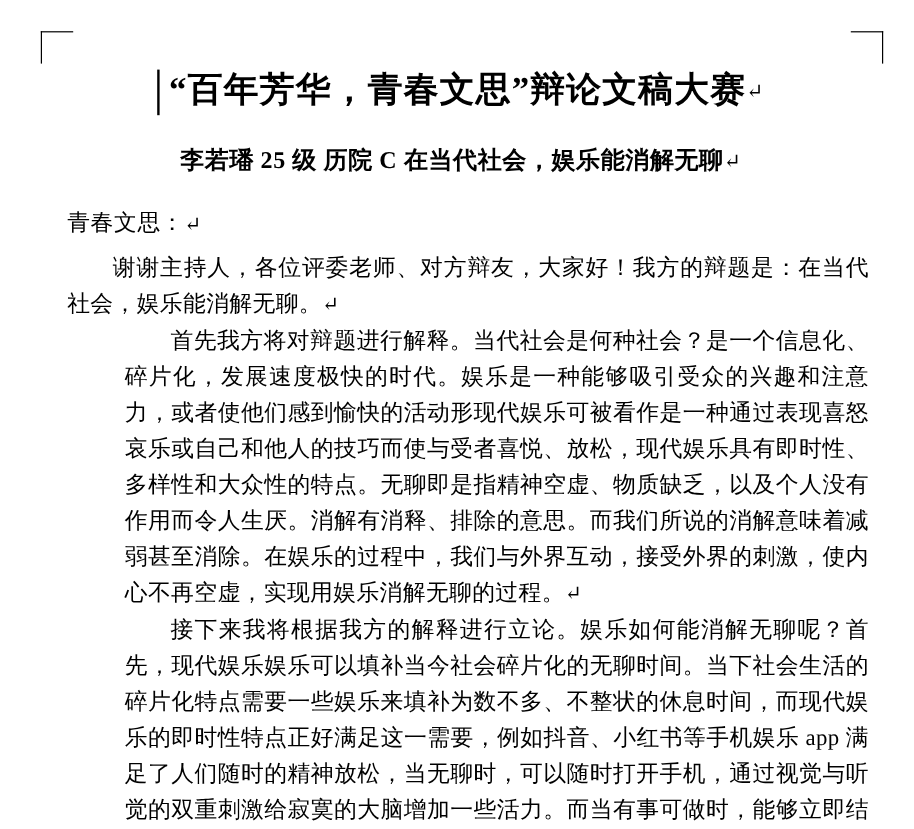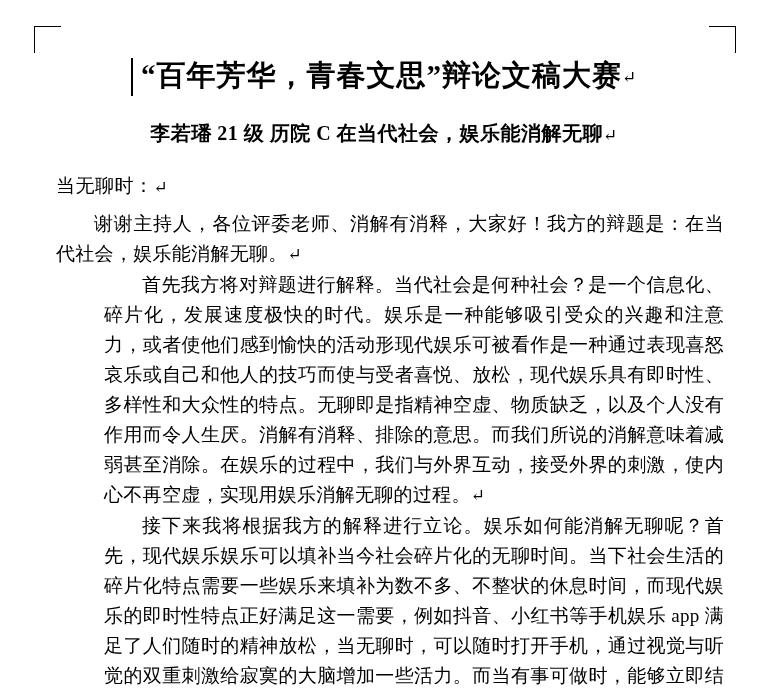--- a/index.html
+++ b/index.html
@@ -107,25 +107,25 @@
   <div class="crop tl"></div>
   <div class="crop tr"></div>
 
   <div class="content">
 
     <div class="title-row">
       <div class="title-caret"></div>
       <div class="doc-title"><span>“百年芳华，青春文思”辩论文稿大赛</span><span class="pilcrow">↵</span></div>
     </div>
 
-    <div class="subtitle"><span>李若璠 21 级  历院 C 在当代社会，娱乐能消解无聊</span><span class="pilcrow">↵</span></div>
+    <div class="subtitle"><span>李若璠 25 级  历院 C 在当代社会，娱乐能消解无聊</span><span class="pilcrow">↵</span></div>
 
-    <div class="section-label"><span>当无聊时：</span><span class="pilcrow">↵</span></div>
+    <div class="section-label"><span>青春文思：</span><span class="pilcrow">↵</span></div>
 
     <div class="body-text">
-      <p class="para"><span>谢谢主持人，各位评委老师、消解有消释，大家好！我方的辩题是：在当代社会，娱乐能消解无聊。</span><span class="pilcrow">↵</span></p>
+      <p class="para"><span>谢谢主持人，各位评委老师、对方辩友，大家好！我方的辩题是：在当代社会，娱乐能消解无聊。</span><span class="pilcrow">↵</span></p>
       <p class="para"><span>首先我方将对辩题进行解释。当代社会是何种社会？是一个信息化、碎片化，发展速度极快的时代。娱乐是一种能够吸引受众的兴趣和注意力，或者使他们感到愉快的活动形现代娱乐可被看作是一种通过表现喜怒哀乐或自己和他人的技巧而使与受者喜悦、放松，现代娱乐具有即时性、多样性和大众性的特点。无聊即是指精神空虚、物质缺乏，以及个人没有作用而令人生厌。消解有消释、排除的意思。而我们所说的消解意味着减弱甚至消除。在娱乐的过程中，我们与外界互动，接受外界的刺激，使内心不再空虚，实现用娱乐消解无聊的过程。</span><span class="pilcrow">↵</span></p>
       <p class="para"><span>接下来我将根据我方的解释进行立论。娱乐如何能消解无聊呢？首先，现代娱乐娱乐可以填补当今社会碎片化的无聊时间。当下社会生活的碎片化特点需要一些娱乐来填补为数不多、不整状的休息时间，而现代娱乐的即时性特点正好满足这一需要，例如抖音、小红书等手机娱乐 app 满足了人们随时的精神放松，当无聊时，可以随时打开手机，通过视觉与听觉的双重刺激给寂寞的大脑增加一些活力。而当有事可做时，能够立即结束手头的娱乐。因此，我方认为现代社会，娱乐可以消解无聊。</span></p>
 
     </div>
 
   </div>
 </div>
 
 </body></html>

